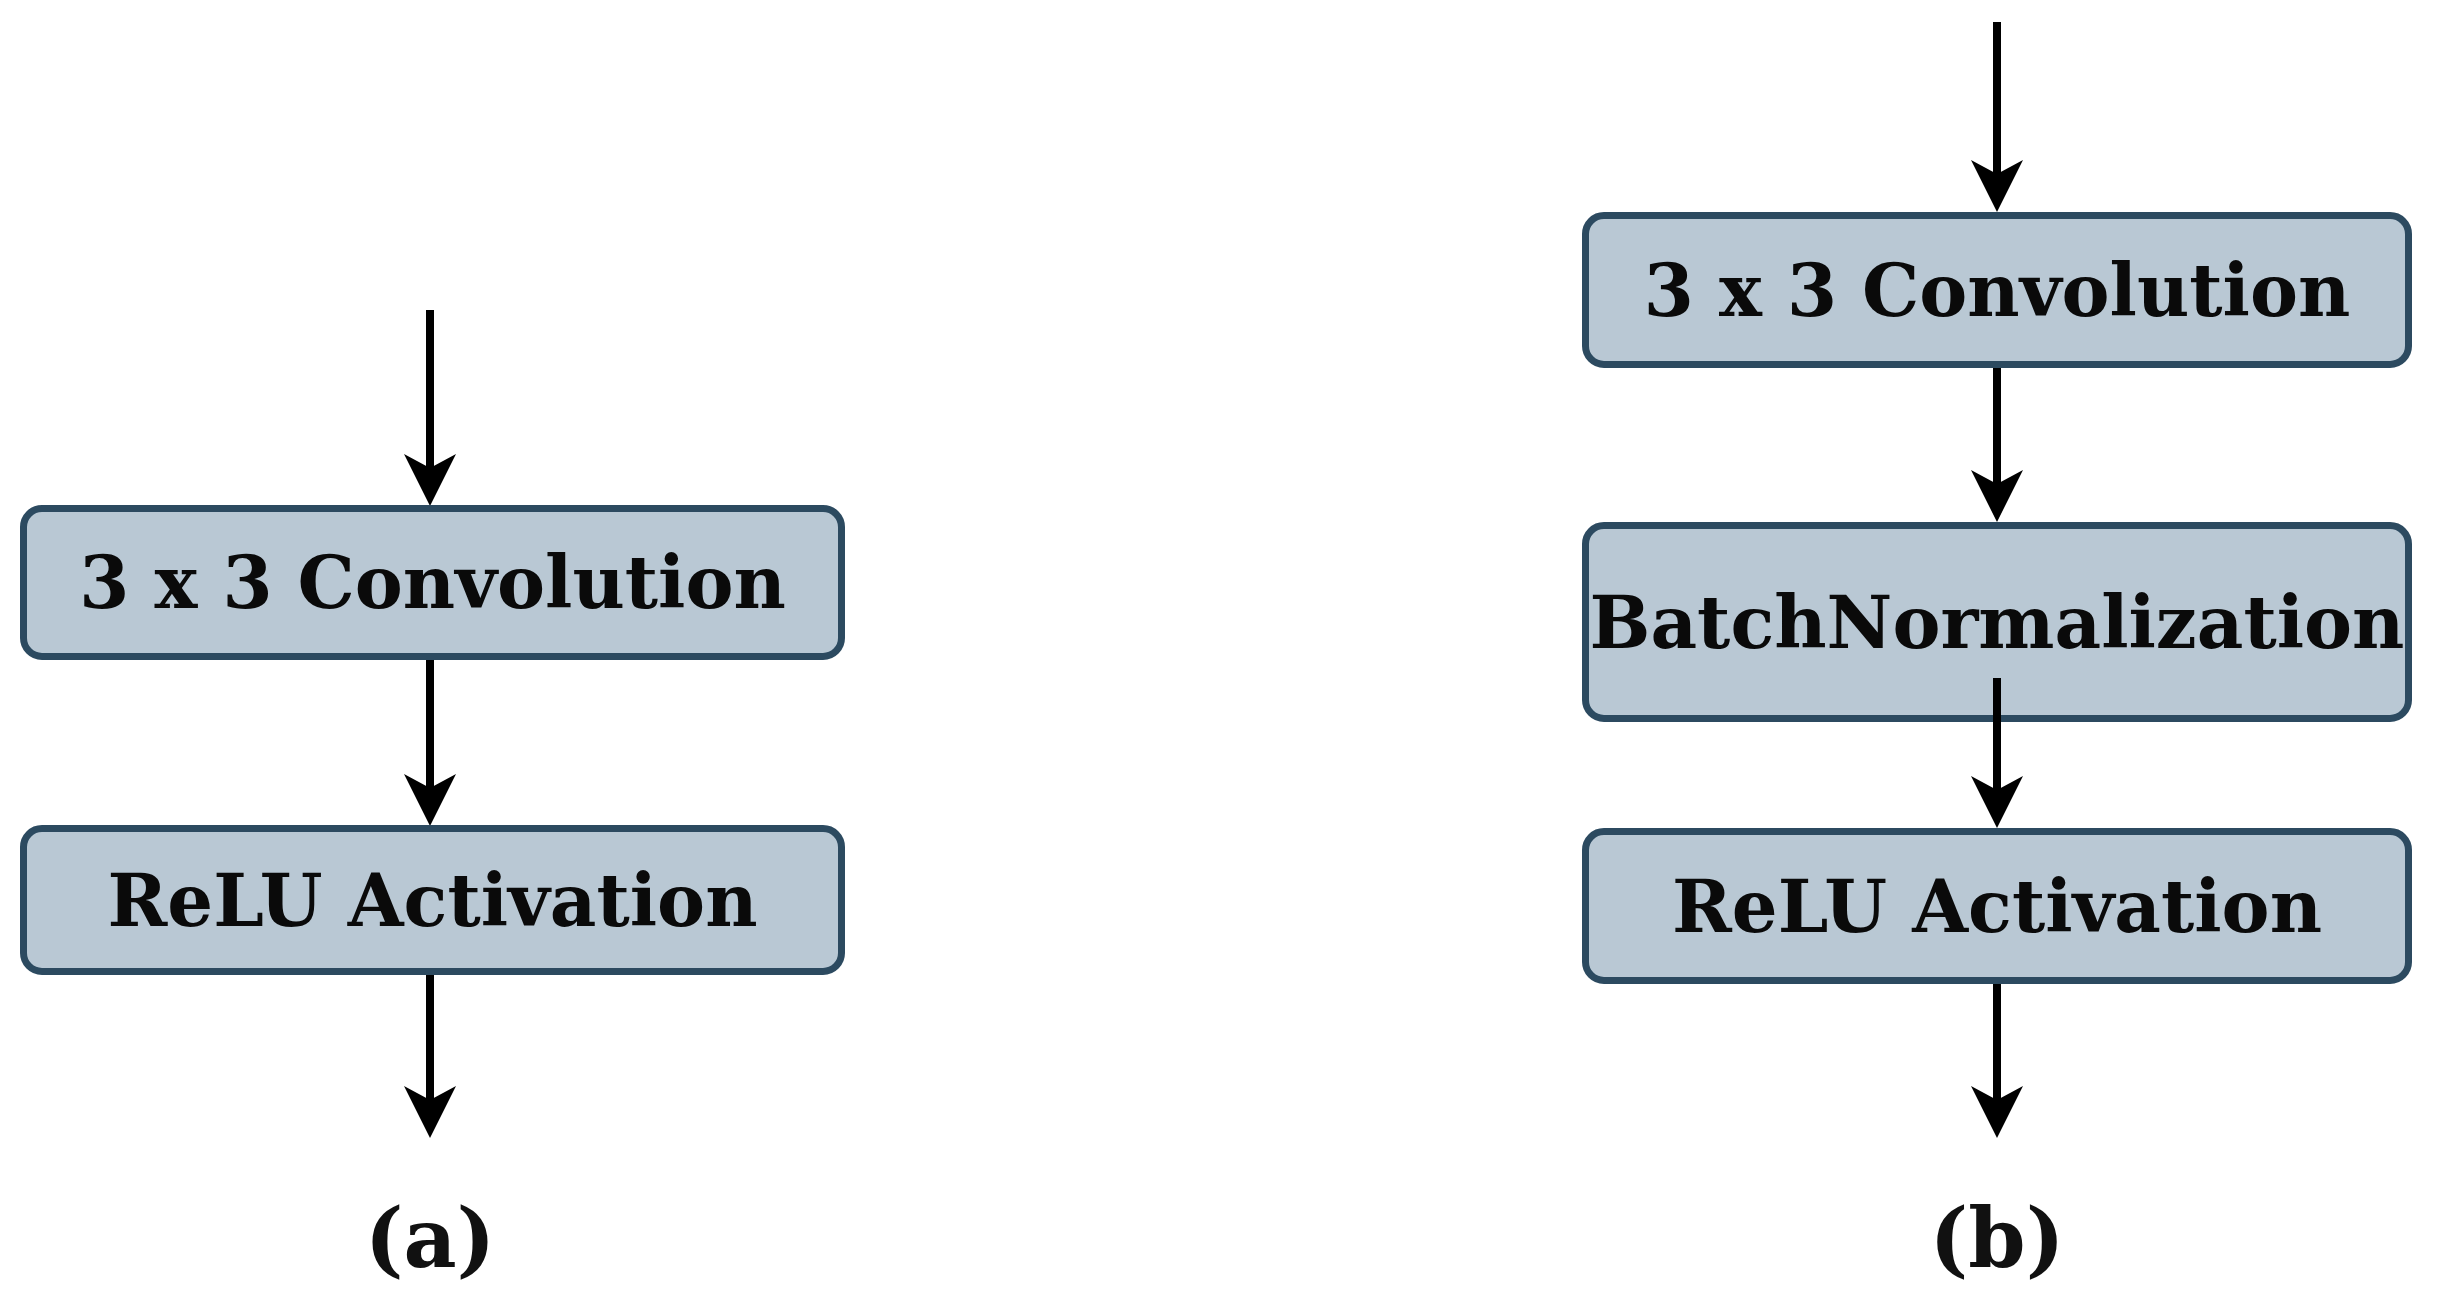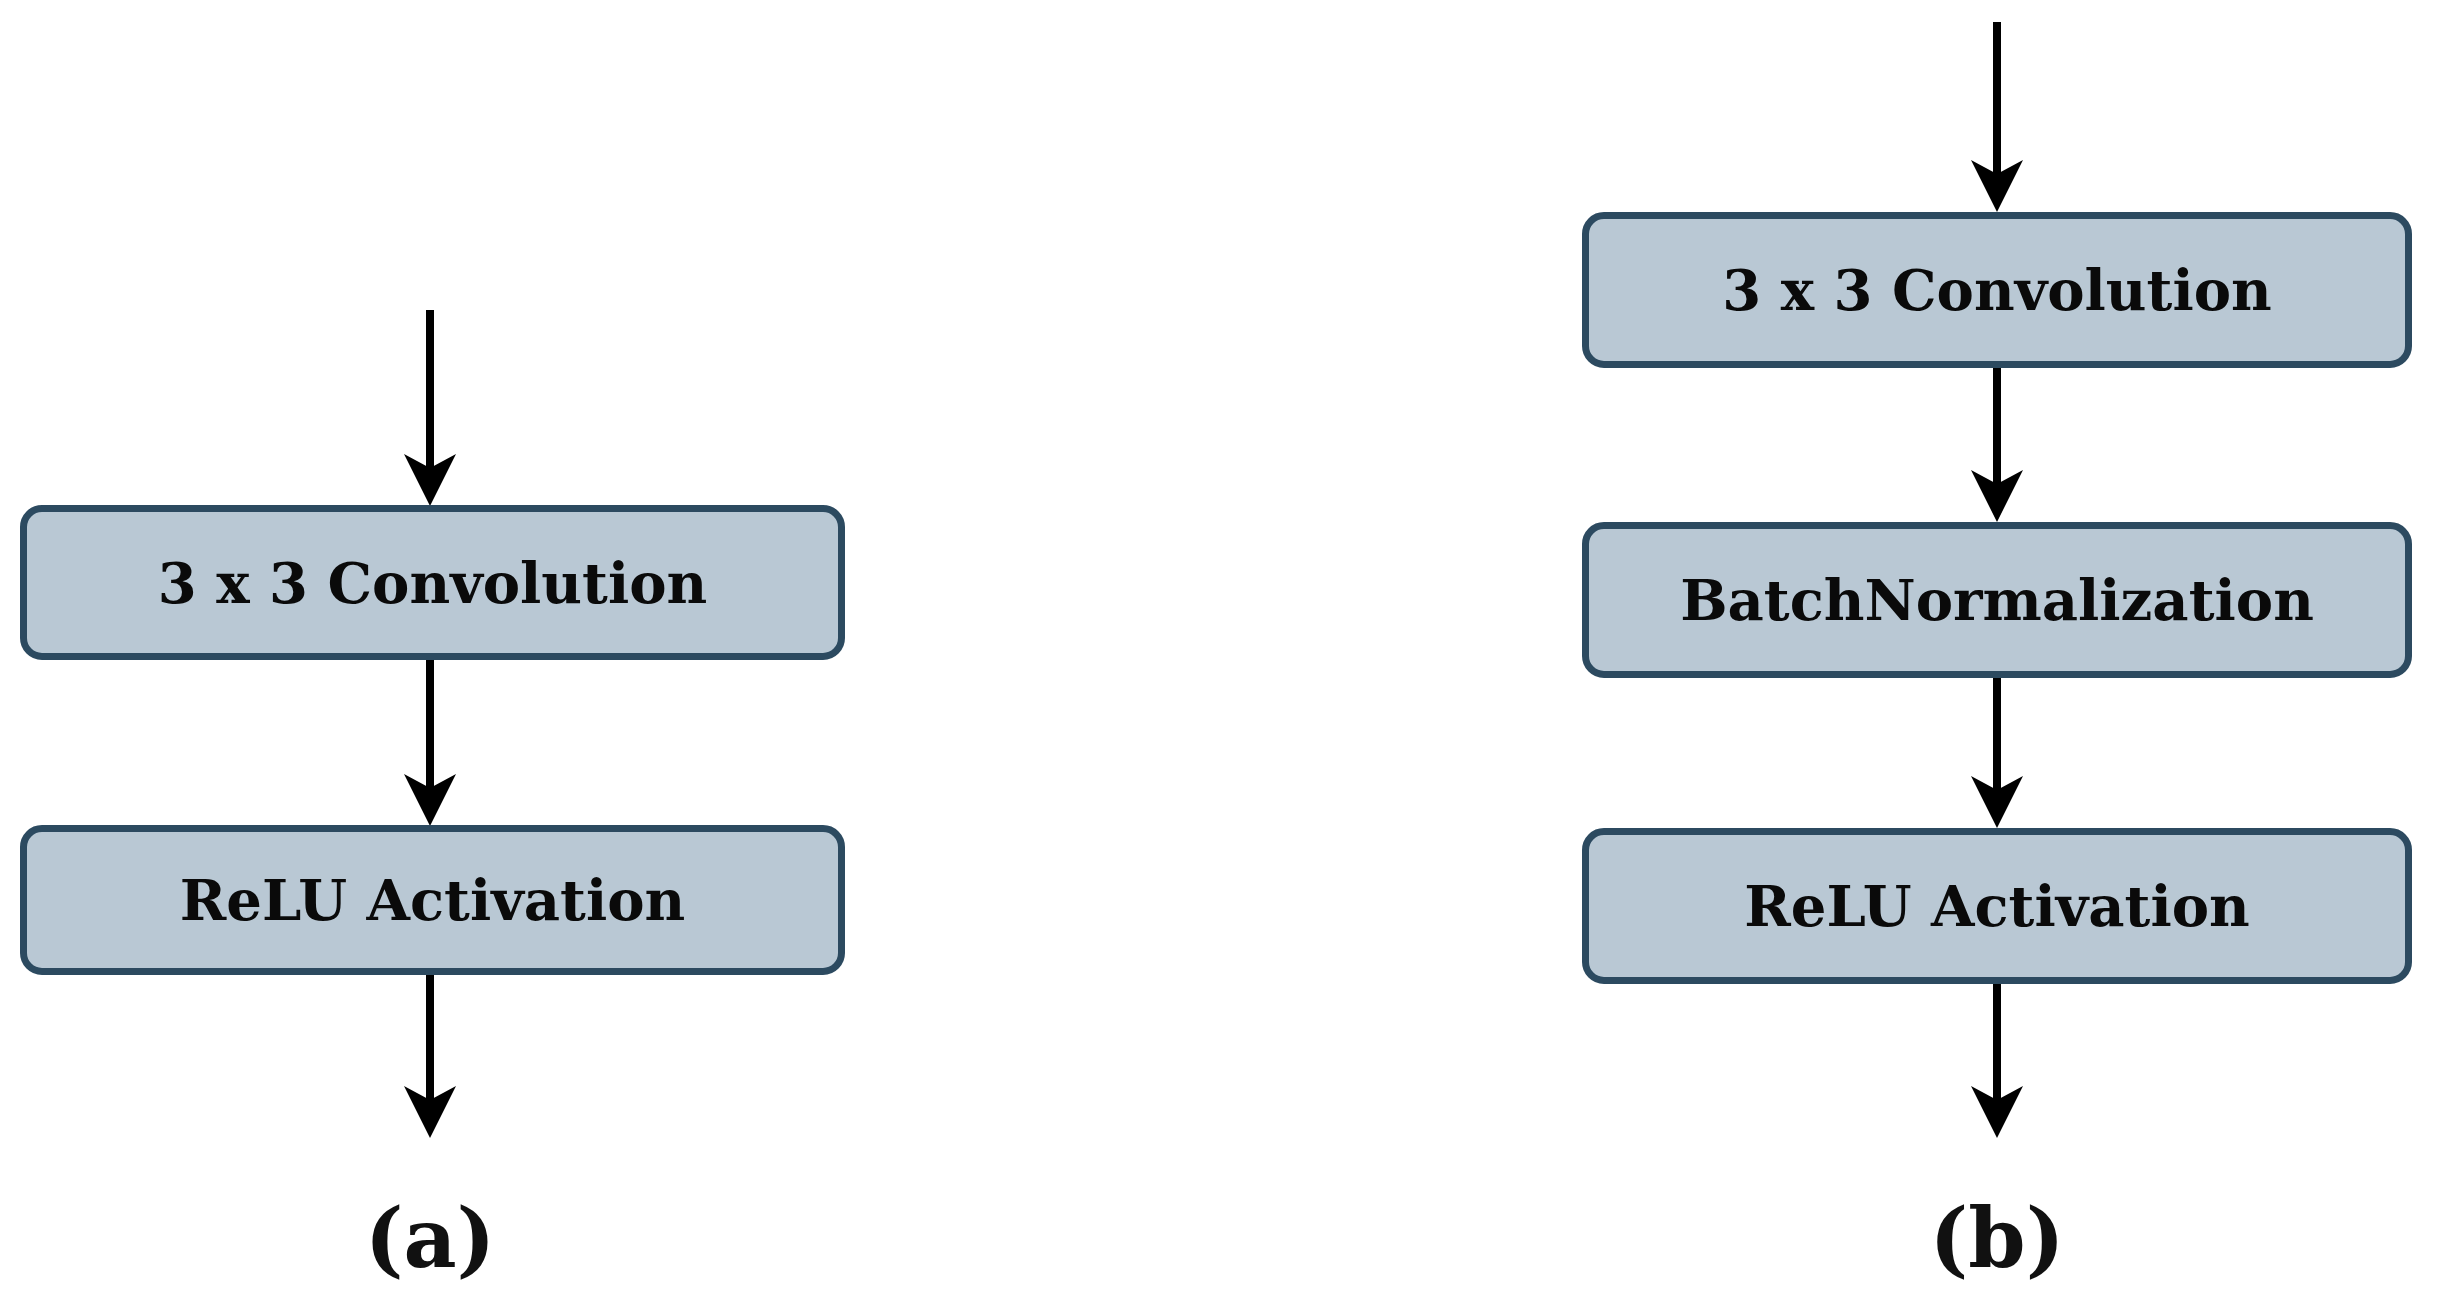--- a/index.html
+++ b/index.html
@@ -18,21 +18,21 @@
   .node {
     position: absolute;
     box-sizing: border-box;
     background: #b9c8d4;
     border: 7px solid #2c4a60;
     border-radius: 22px;
     display: flex;
     align-items: center;
     justify-content: center;
     font-weight: bold;
-    font-size: 56px;
+    font-size: 72px;
     color: #0a0a0a;
     white-space: nowrap;
     text-align: center;
   }
   .node-a { left: 20px;  width: 825px; }
   .node-b { left: 1582px; width: 830px; }
   .arrow {
     position: absolute;
     width: 60px;
   }
@@ -93,21 +93,21 @@
     <span>3 x 3 Convolution</span>
   </div>
 
   <div class="arrow" style="left: 1967px; top: 368px; height: 154px;">
     <svg viewBox="0 0 60 154" xmlns="http://www.w3.org/2000/svg">
       <line x1="30" y1="0" x2="30" y2="118" stroke="#000000" stroke-width="8"></line>
       <path d="M 30 154 L 4 102 L 30 116 L 56 102 Z" fill="#000000"></path>
     </svg>
   </div>
 
-  <div class="node node-b" style="top: 522px; height: 156px;">
+  <div class="node node-b" style="top: 522px; height: 200px;">
     <span>BatchNormalization</span>
   </div>
 
   <div class="arrow" style="left: 1967px; top: 678px; height: 150px;">
     <svg viewBox="0 0 60 150" xmlns="http://www.w3.org/2000/svg">
       <line x1="30" y1="0" x2="30" y2="114" stroke="#000000" stroke-width="8"></line>
       <path d="M 30 150 L 4 98 L 30 112 L 56 98 Z" fill="#000000"></path>
     </svg>
   </div>
 

